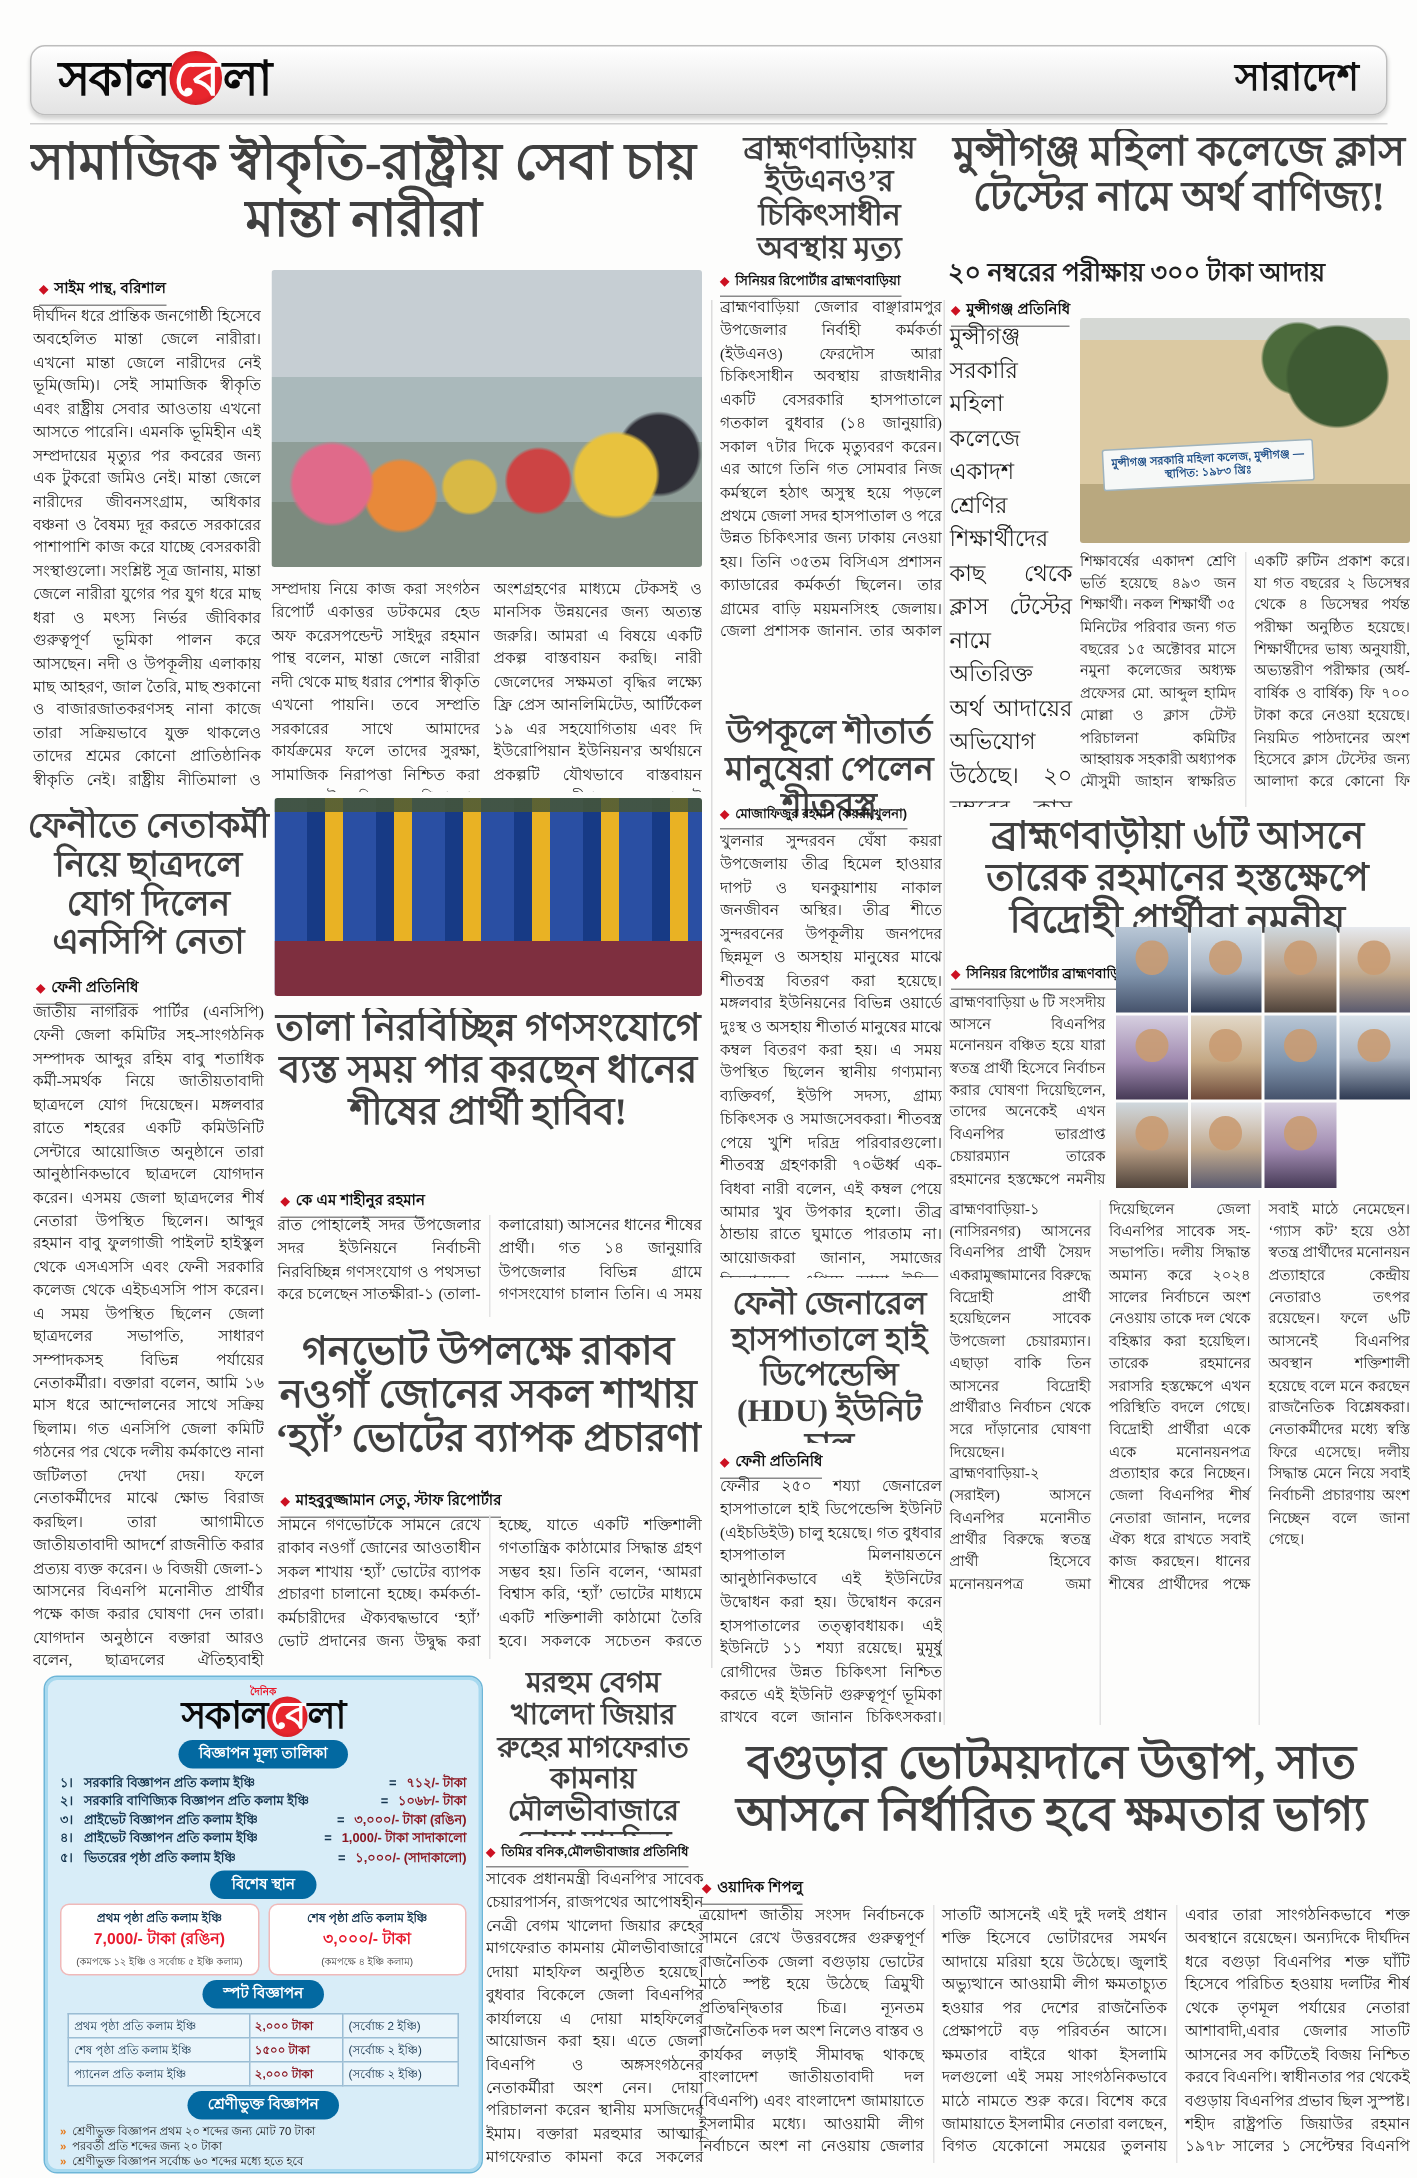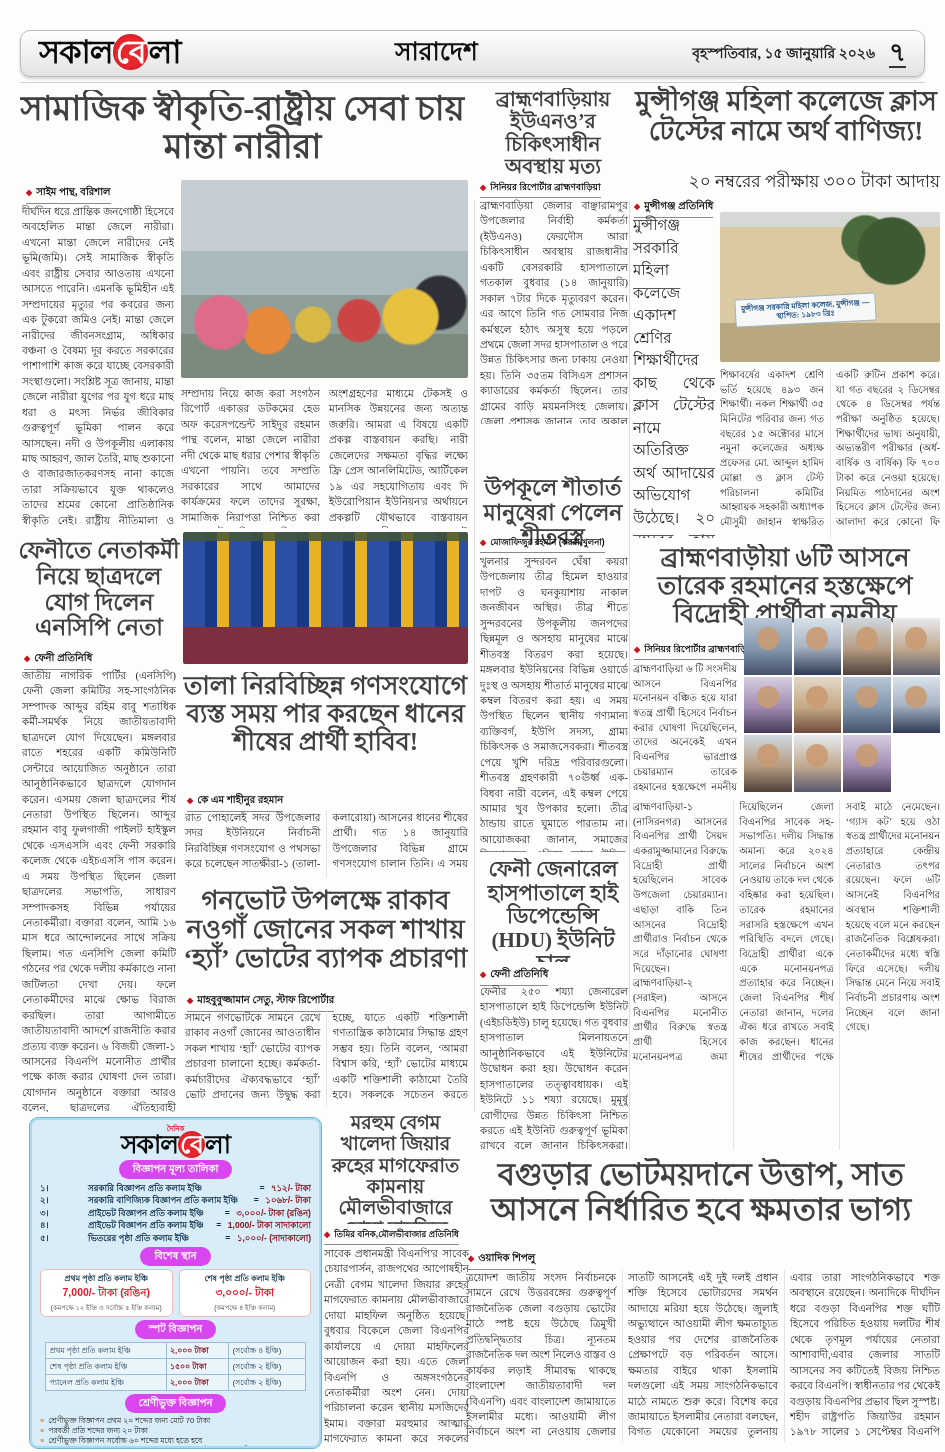--- a/index.html
+++ b/index.html
@@ -12,21 +12,21 @@
     display:flex;align-items:center;justify-content:space-between;padding:0 18px;box-sizing:border-box;}
   .logo{font-family:"Liberation Serif",serif;font-weight:bold;font-size:32px;letter-spacing:-1px;color:#0a0a0a;white-space:nowrap;}
   .logo .logo-b{color:#ffffff;background:radial-gradient(circle,#e8262d 55%,#b5121b);border-radius:50%;padding:0 3px;}
   .section-title{font-size:25px;font-weight:bold;color:#111;}
   .date-block{display:flex;align-items:center;gap:14px;}
   .date{font-size:14px;font-weight:bold;color:#222;}
   .pagenum{font-size:26px;font-weight:bold;border-bottom:2px solid #333;line-height:1;}
   .rule{position:absolute;left:20px;top:82px;width:905px;height:1px;background:#cfcfcf;}
   
   .hl{position:absolute;margin:0;text-align:center;font-weight:bold;color:#404040;line-height:1.12;overflow:hidden;}
-  .subhl{position:absolute;margin:0;text-align:right;font-weight:normal;color:#222;}
+  .subhl{position:absolute;margin:0;text-align:left;font-weight:bold;color:#222;}
   .byline{position:absolute;display:inline-flex;align-items:center;gap:4px;
     border-bottom:1px solid #8a8a8a;padding-bottom:2px;font-weight:bold;font-size:10px;color:#111;
     font-family:"Liberation Sans",sans-serif;white-space:nowrap;}
   .bdot{color:#cc1122;font-size:8px;line-height:1;}
   .bt{position:absolute;font-size:10.3px;line-height:1.5;text-align:justify;color:#1c1c1c;overflow:hidden;}
   .cols2{column-count:2;column-gap:12px;column-rule:1px solid #e3e3e3;}
   .cols3{column-count:3;column-gap:12px;column-rule:1px solid #e3e3e3;}
   .vdiv{position:absolute;width:1px;background:#dcdcdc;}
   
   .photo{position:absolute;border-radius:2px;overflow:hidden;}
@@ -61,25 +61,25 @@
   .pcell:nth-child(6n+5){background:linear-gradient(180deg,#d6cfe0,#a08ab0 55%,#463a56);}
   .pcell:nth-child(6n+6){background:linear-gradient(180deg,#e2d8c8,#c4a884 55%,#6e4a3a);}
   
   .adbox{position:absolute;left:30px;top:1118px;width:291px;height:330px;background:#d8edf8;
     border:2px solid #a7d9ef;outline:1px solid #6db6d8;border-radius:8px;box-sizing:border-box;
     padding:5px 8px;font-family:"Liberation Sans",sans-serif;overflow:hidden;}
   .ad-logo{ text-align:center;line-height:1;}
   .ad-logo .dnk{display:block;font-size:7px;color:#e8192c;font-weight:bold;}
   .ad-logo .main{font-family:"Liberation Serif",serif;font-weight:bold;font-size:25px;letter-spacing:-1px;color:#0a0a0a;}
   .ad-logo .main .logo-b{color:#fff;background:radial-gradient(circle,#e8262d 55%,#b5121b);border-radius:50%;padding:0 2px;}
-  .pill{background:#d946ef;color:#fff;border-radius:10px;padding:1px 14px;font-size:10px;font-weight:bold;
+  .pill{background:#0369a1;color:#fff;border-radius:10px;padding:1px 14px;font-size:10px;font-weight:bold;
     width:max-content;margin:3px auto 3px;text-align:left;}
   .rate-row{display:flex;align-items:baseline;gap:4px;font-size:8.6px;line-height:1.45;color:#13334d;font-weight:bold;}
   .rate-row .no{width:12px;}
-  .rate-row .lbl{flex:1;margin-left:32px;}
+  .rate-row .lbl{flex:1;}
   .rate-row .eq{width:10px;text-align:center;}
   .rate-row .val{color:#8a1620;white-space:nowrap;}
   .special{display:flex;gap:6px;margin-top:2px;}
   .sp-card{flex:1;background:#ffffff;border:1px solid #f0b9b9;border-radius:6px;padding:2px 4px;text-align:center;}
   .sp-card .lbl{font-size:8px;font-weight:bold;color:#13334d;}
   .sp-card .price{font-size:10.5px;font-weight:bold;color:#e8192c;}
   .sp-card .note{font-size:6.6px;color:#444;}
   .spot-table{width:96%;margin:0 auto;border-collapse:collapse;font-size:7.8px;color:#13334d;}
   .spot-table td{border:1px solid #9bbdd4;padding:1px 3px;background:#eaf5fb;}
   .spot-table td.v{color:#8a1620;font-weight:bold;white-space:nowrap;}
@@ -87,24 +87,20 @@
   .cls-item .mk{color:#e87a1a;font-weight:bold;}
 </style>
 </head>
 <body>
 
 <div class="page">
 
   <header class="masthead">
     <div class="logo"><span class="logo-a">সকাল</span><span class="logo-b">বে</span><span class="logo-c">লা</span></div>
     <div class="section-title">সারাদেশ</div>
-    <div class="date-block">
-      <span class="date">বৃহস্পতিবার, ১৫ জানুয়ারি ২০২৬</span>
-      <span class="pagenum">৭</span>
-    </div>
   </header>
   <div class="rule"></div>
 
   <div class="vdiv" style="left:474px;top:200px;height:912px;"></div>
   <div class="vdiv" style="left:629px;top:200px;height:950px;"></div>
 
   <section>
     <h1 class="hl" style="left:20px;top:90px;width:445px;height:84px;font-size:34px;">সামাজিক স্বীকৃতি-রাষ্ট্রীয় সেবা চায় মান্তা নারীরা</h1>
     <div class="byline" style="left:26px;top:184px;">
       <span class="bdot">◆</span>
@@ -204,21 +200,21 @@
         <div class="note">(কমপক্ষে ৪ ইঞ্চি কলাম)</div>
       </div>
     </div>
 
     <div class="pill">স্পট বিজ্ঞাপন</div>
     <table class="spot-table">
       <tbody>
           <tr>
             <td>প্রথম পৃষ্ঠা প্রতি কলাম ইঞ্চি</td>
             <td class="v">২,০০০ টাকা</td>
-            <td>(সর্বোচ্চ ৪ ইঞ্চি)</td>
+            <td>(সর্বোচ্চ 2 ইঞ্চি)</td>
           </tr>
       <tr>
             <td>শেষ পৃষ্ঠা প্রতি কলাম ইঞ্চি</td>
             <td class="v">১৫০০ টাকা</td>
             <td>(সর্বোচ্চ ২ ইঞ্চি)</td>
           </tr>
       <tr>
             <td>প্যানেল প্রতি কলাম ইঞ্চি</td>
             <td class="v">২,০০০ টাকা</td>
             <td>(সর্বোচ্চ ২ ইঞ্চি)</td>

